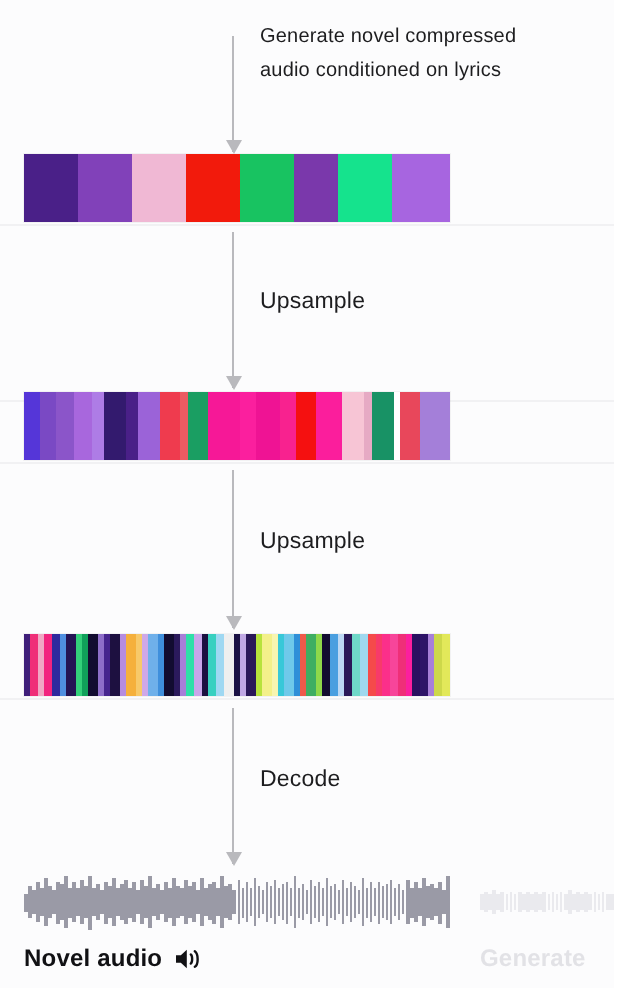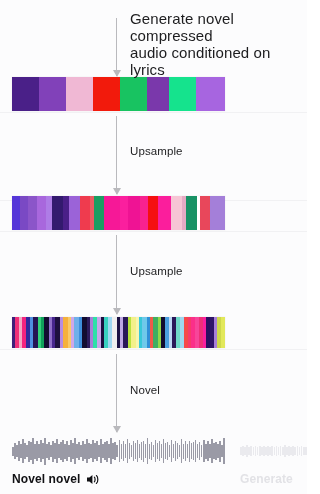--- a/index.html
+++ b/index.html
@@ -62,21 +62,21 @@
   
   .caption {
     position: absolute;
     font-size: 11.5px;
     line-height: 16px;
     color: #1d1d1f;
     letter-spacing: 0.1px;
     white-space: pre-line;
   }
   .caption.head-caption {
-    font-size: 15px;
+    font-size: 10px;
     line-height: 17px;
   }
 
   
   .token-bar {
     position: absolute;
     display: flex;
     overflow: hidden;
     box-shadow: 0 0 0 0.5px rgba(0,0,0,0.04);
   }
@@ -234,21 +234,21 @@
       <div class="head" style="border-top-color: rgb(185, 185, 189);"></div>
     </div>
     <div class="flow-arrow" style="left: 110px; top: 354px; height: 78px;">
       <div class="shaft" style="background: rgb(185, 185, 189);"></div>
       <div class="head" style="border-top-color: rgb(185, 185, 189);"></div>
     </div>
     <div class="caption head-caption" style="left: 130px; top: 10px;">Generate novel compressed
 audio conditioned on lyrics</div>
     <div class="caption" style="left: 130px; top: 143px;">Upsample</div>
     <div class="caption" style="left: 130px; top: 263px;">Upsample</div>
-    <div class="caption" style="left: 130px; top: 382px;">Novel</div>
+    <div class="caption" style="left: 130px; top: 382px;">Decode</div>
     <div class="waveform" style="left: 12px; top: 436px; width: 213px; height: 30px;">
       <div class="wcol" style="left: 0px; width: 1.60943px; height: 9px; bottom: 10.5px; background: rgb(154, 154, 166);"></div>
       <div class="wcol" style="left: 2.00943px; width: 1.60943px; height: 15.6px; bottom: 7.2px; background: rgb(154, 154, 166);"></div>
       <div class="wcol" style="left: 4.01887px; width: 1.60943px; height: 12px; bottom: 9px; background: rgb(154, 154, 166);"></div>
       <div class="wcol" style="left: 6.0283px; width: 1.60943px; height: 19.8px; bottom: 5.1px; background: rgb(154, 154, 166);"></div>
       <div class="wcol" style="left: 8.03774px; width: 1.60943px; height: 14.4px; bottom: 7.8px; background: rgb(154, 154, 166);"></div>
       <div class="wcol" style="left: 10.0472px; width: 1.60943px; height: 23.4px; bottom: 3.3px; background: rgb(154, 154, 166);"></div>
       <div class="wcol" style="left: 12.0566px; width: 1.60943px; height: 16.5px; bottom: 6.75px; background: rgb(154, 154, 166);"></div>
       <div class="wcol" style="left: 14.066px; width: 1.60943px; height: 12.6px; bottom: 8.7px; background: rgb(154, 154, 166);"></div>
       <div class="wcol" style="left: 16.0755px; width: 1.60943px; height: 21px; bottom: 4.5px; background: rgb(154, 154, 166);"></div>
@@ -378,21 +378,21 @@
       <div class="wcol" style="left: 50.25px; width: 1.69375px; height: 8px; bottom: 4px; background: rgb(234, 234, 238);"></div>
       <div class="wcol" style="left: 52.3438px; width: 1.69375px; height: 9.92px; bottom: 3.04px; background: rgb(234, 234, 238);"></div>
       <div class="wcol" style="left: 54.4375px; width: 1.69375px; height: 7.36px; bottom: 4.32px; background: rgb(234, 234, 238);"></div>
       <div class="wcol" style="left: 56.5312px; width: 1.69375px; height: 10.56px; bottom: 2.72px; background: rgb(234, 234, 238);"></div>
       <div class="wcol" style="left: 58.625px; width: 1.69375px; height: 8.64px; bottom: 3.68px; background: rgb(234, 234, 238);"></div>
       <div class="wcol" style="left: 60.7188px; width: 1.69375px; height: 9.6px; bottom: 3.2px; background: rgb(234, 234, 238);"></div>
       <div class="wcol" style="left: 62.8125px; width: 1.69375px; height: 8px; bottom: 4px; background: rgb(234, 234, 238);"></div>
       <div class="wcol" style="left: 64.9062px; width: 1.69375px; height: 8.96px; bottom: 3.52px; background: rgb(234, 234, 238);"></div>
     </div>
     <div class="audio-label" style="left: 12px; top: 472px;">
-      <span>Novel novel</span>
+      <span>Novel audio</span>
       <span class="spk"><svg width="14" height="13" viewBox="0 0 14 13">
           <path d="M1 4.6h2.4L6.4 1.9v9.2L3.4 8.4H1z" fill="#111114"></path>
           <path d="M8.4 4.2c0.9 0.6 0.9 4.0 0 4.6" stroke="#111114" stroke-width="1.2" fill="none" stroke-linecap="round"></path>
           <path d="M10.4 2.6c1.9 1.3 1.9 6.8 0 7.8" stroke="#111114" stroke-width="1.2" fill="none" stroke-linecap="round"></path>
         </svg></span>
     </div>
     <div class="audio-label ghost" style="left: 240px; top: 472px;">
       <span>Generate</span>
     </div>
   </div>

